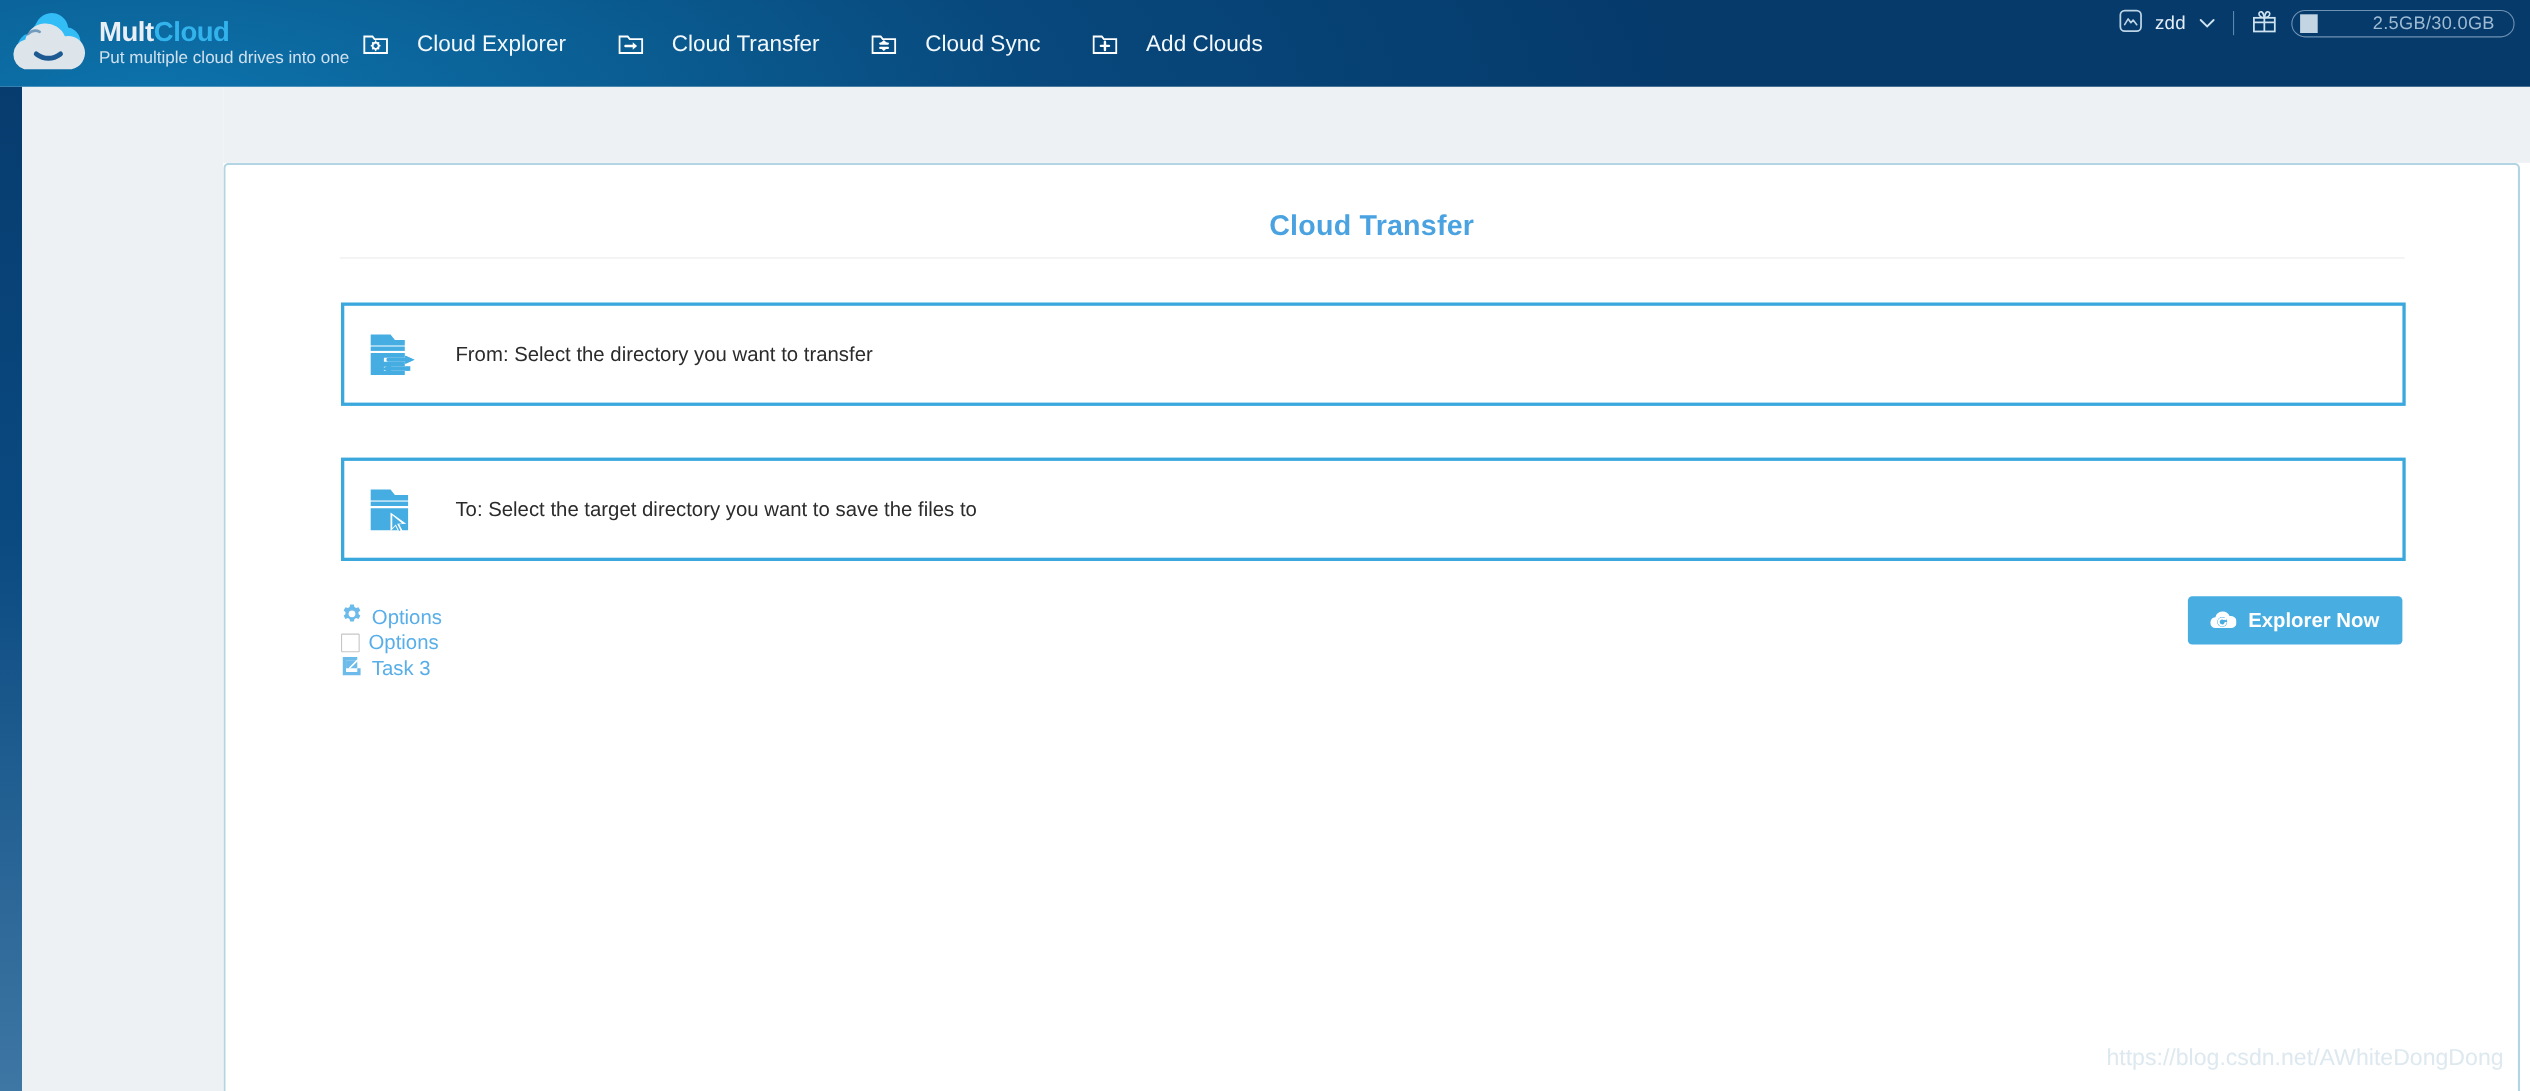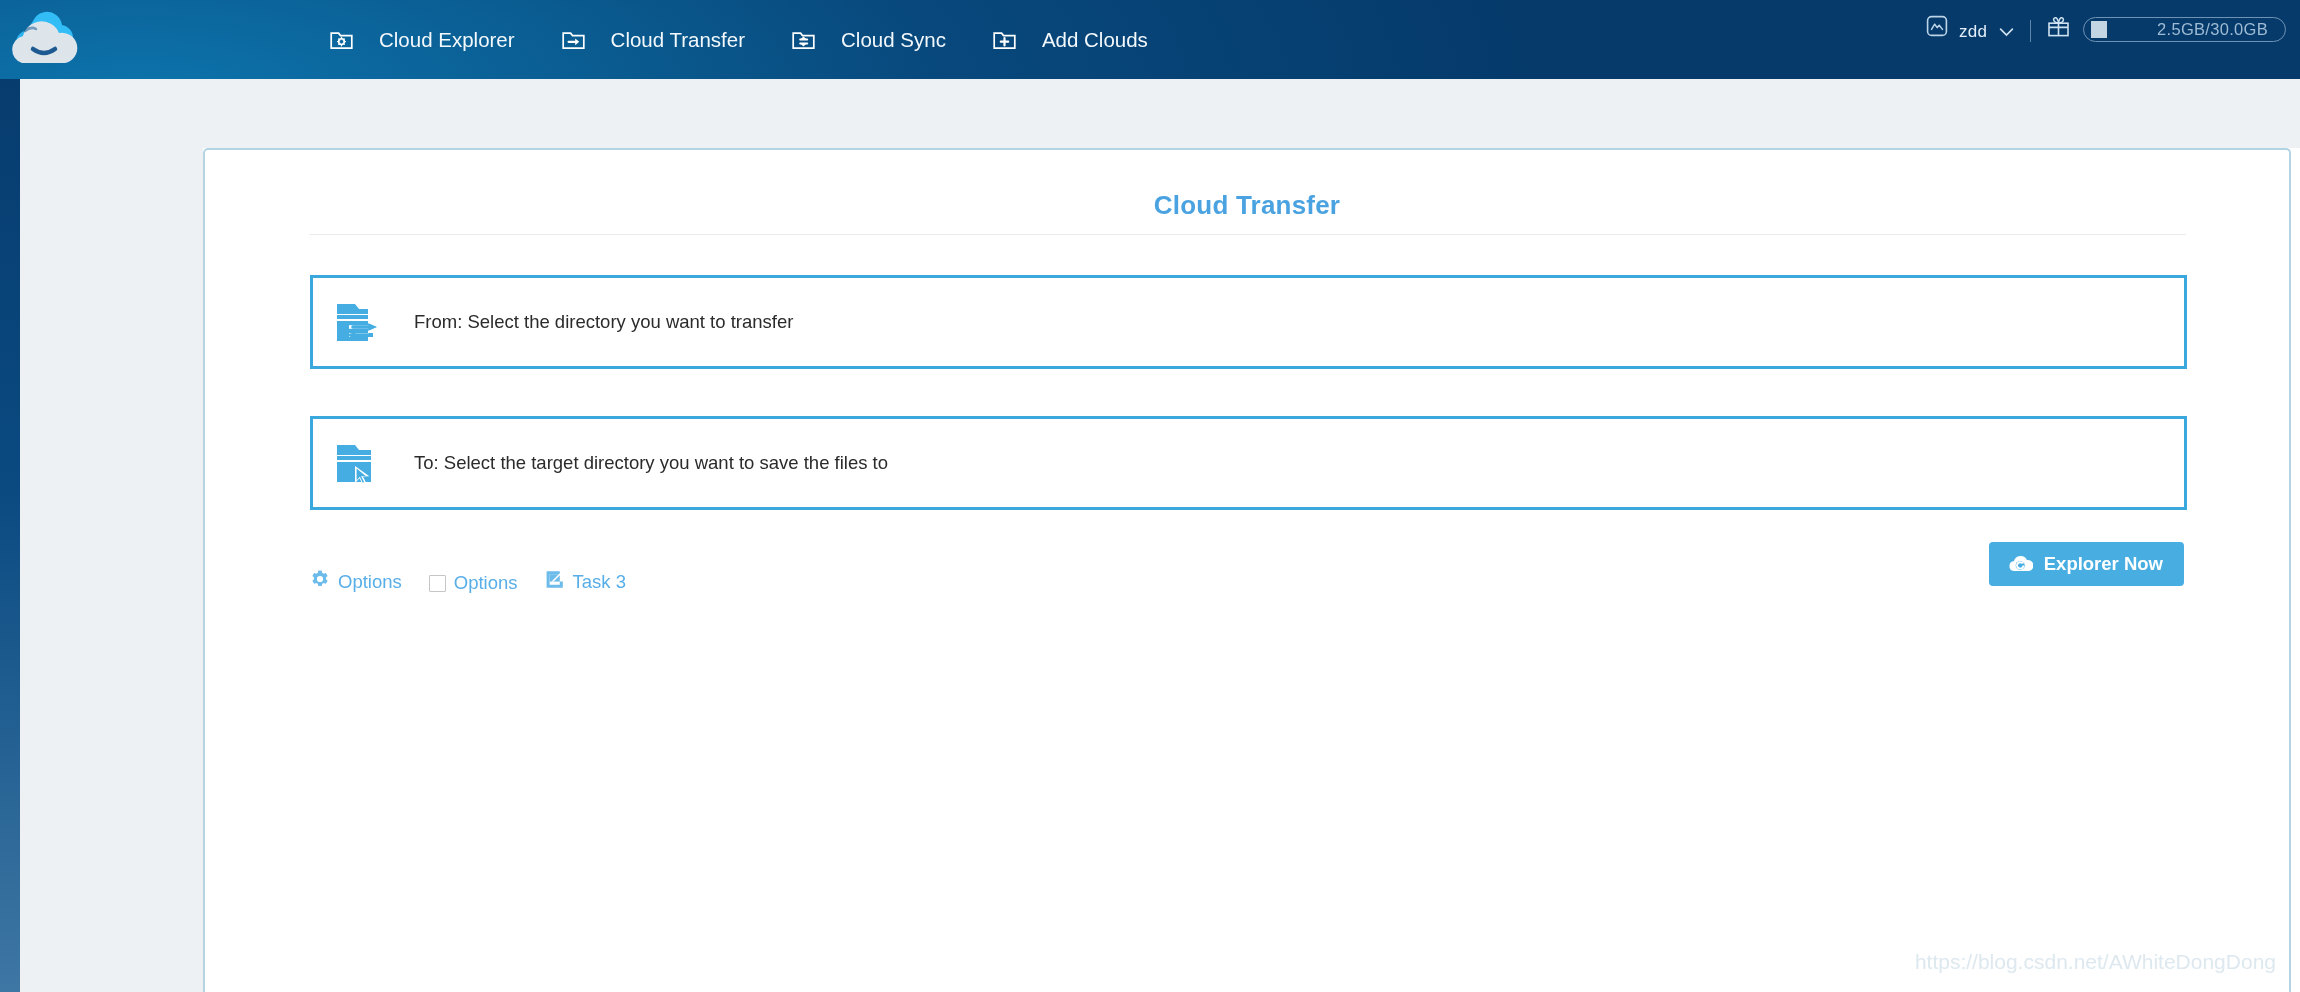--- a/index.html
+++ b/index.html
@@ -77,21 +77,21 @@
   }
   .nav-ico { width: 23px; height: 21px; flex: none; display:block; }
 
   
   .hdr-right {
     position: absolute;
     right: 14px;
     top: 0;
     height: 42px;
     display: flex;
-    align-items: flex-end;
+    align-items: center;
     gap: 0px;
     color: #cfe2f0;
     font-size: 17px;
   }
   .user-ico { width: 22px; height: 22px; flex: none; }
   .user-name { margin-left: 11px; font-size: 17px; color: #e3eef8; letter-spacing: .2px; }
   .chev { margin-left: 12px; width: 15px; height: 10px; flex:none; }
   .hdr-sep {
     width: 1px; height: 22px;
     background: #5e86ab;
@@ -202,21 +202,22 @@
   }
 
   
   .opt-row {
     position: absolute;
     left: 105px;
     top: 398px;
     width: 1877px;
     height: 46px;
     display: flex;
-    align-items: flex-end;
+    align-items: flex-start;
+    flex-direction: column;
   }
   .opt-item {
     display: flex;
     align-items: center;
     gap: 8px;
     color: #58aee8;
     font-size: 18.5px;
     cursor: pointer;
     margin-right: 27px;
     white-space: nowrap;
@@ -272,20 +273,26 @@
     <div class="logo-cloud">
       <svg viewBox="0 0 86 66" width="86" height="66">
         <g>
           <path d="M14 36 a13 13 0 0 1 13 -13 a17 17 0 0 1 33 -3 a12 12 0 0 1 10 16 z" fill="#2bb3f0"></path>
           <path d="M30 22 a15 15 0 0 1 30 -4 a13 13 0 0 1 10 18 l-40 0 z" fill="#33bdf7"></path>
           <path d="M20 56 a14 14 0 0 1 1 -27 a19 19 0 0 1 36 -3 a13 13 0 0 1 6 30 z" fill="#dde4ea"></path>
           <path d="M31 42 q11 8 22 0" stroke="#1d5a91" stroke-width="4.5" fill="none" stroke-linecap="round"></path>
           <path d="M23 24 q6 -5 11 -2" stroke="#1b5f95" stroke-width="2.5" fill="none" stroke-linecap="round" opacity=".55"></path>
         </g>
       </svg>
+    </div>
+    <div class="brand-text">
+      <div class="brand-name">
+        <span class="bn-a">Mult</span><span class="bn-b">Cloud</span>
+      </div>
+      <div class="brand-tag">Put multiple cloud drives into one</div>
     </div>
   </div>
 
   <nav class="nav">
 
     <a class="nav-item">
       <span>
         <svg class="nav-ico" viewBox="0 0 23 21">
           <path d="M1.2 4.2 h7.4 l1.9 2.4 h11.3 v12.6 h-20.6 z" fill="none" stroke="#ffffff" stroke-width="1.7"></path>
           <circle cx="11.5" cy="12.6" r="2.9" fill="none" stroke="#ffffff" stroke-width="1.5"></circle>

